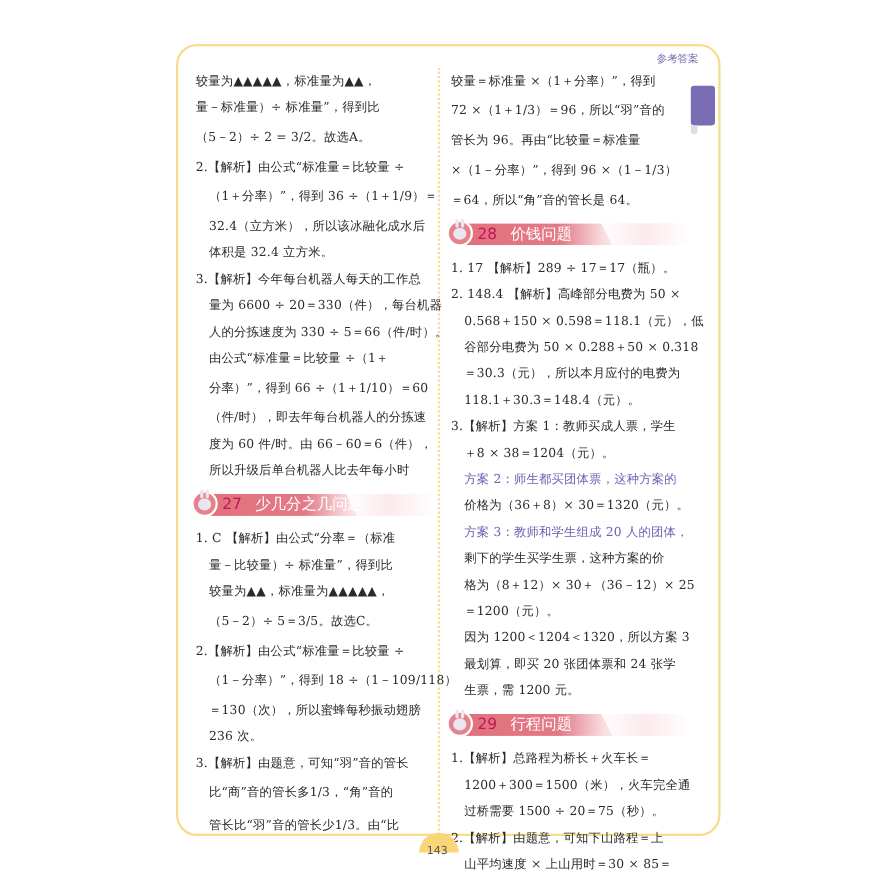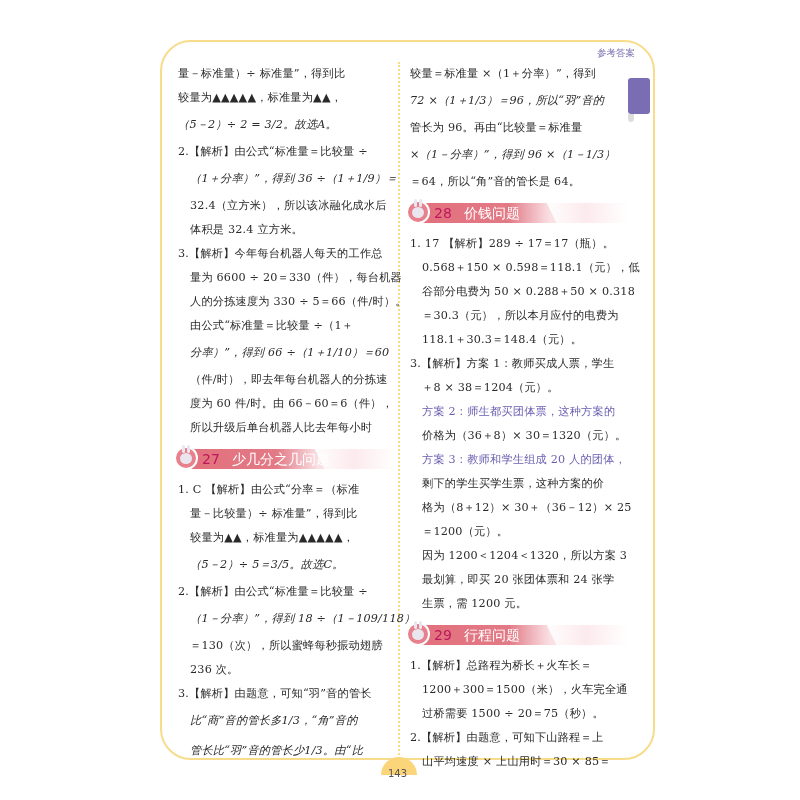--- a/index.html
+++ b/index.html
@@ -1,32 +1,32 @@
 <!DOCTYPE html>
 <html><head>
 <meta charset="utf-8">
 <style>
   html, body { margin:0; padding:0; background:#ffffff; }
   body { width:800px; height:800px; position:relative; overflow:hidden;
          font-family:"DejaVu Serif","Liberation Serif",serif; color:#2a2a2a; }
   .page { position:absolute; left:160px; top:40px; width:495px; height:720px;
-          border:2px solid #f7dc8a; border-radius:31px; background:#fff; box-sizing:border-box; }
+          border:2px solid #f7dc8a; border-radius:19px; background:#fff; box-sizing:border-box; }
   .header-label { position:absolute; right:18px; top:5px; font-size:9.5px; color:#7b6fb0;
                   font-family:"DejaVu Sans","Liberation Sans",sans-serif; }
   .side-tab { position:absolute; left:628px; top:78px; width:22px; height:36px;
               background:#7a6db4; border-radius:3px; }
   .side-tab-shadow { position:absolute; left:628px; top:114px; width:6px; height:8px;
                      background:#ddd; border-radius:0 0 3px 3px; }
   .divider { position:absolute; left:398px; top:62px; width:0; height:700px;
              border-left:2px dotted #f7dc8a; }
   .col { position:absolute; top:62px; font-size:11.2px; line-height:24px; }
   .col.left { left:178px; width:210px; }
   .col.right { left:410px; width:210px; }
   .line { white-space:nowrap; height:24px; letter-spacing:0.2px; }
-  .line.tall { height:30px; line-height:30px;font-style:italic; }
+  .line.tall { height:30px; line-height:30px; }
   .ind { padding-left:12px; }
   .tag { color:#6a5fb0; }
   .heading { position:relative; height:26px; margin:6px 0 6px -6px; }
   .heading .bar { position:absolute; left:14px; top:3px; width:165px; height:20px;
                   background:linear-gradient(90deg,#e2707c 0%,#e27a86 55%,rgba(240,170,180,0.35) 80%,rgba(255,255,255,0) 100%);
                   clip-path:polygon(0 0,78% 0,84% 100%,0 100%); }
   .heading .bar2 { position:absolute; left:14px; top:3px; width:210px; height:20px;
                    background:linear-gradient(90deg,rgba(250,210,215,0) 60%,rgba(250,220,225,0.6) 80%,rgba(255,255,255,0) 100%); }
   .heading .bunny { position:absolute; left:2px; top:0; width:24px; height:24px; border-radius:50%;
                     background:#e7818d; border:2px solid #fff; box-sizing:border-box; }
@@ -47,22 +47,22 @@
 <body>
 
 <div class="page">
   <span class="header-label">参考答案</span>
 </div>
 <div class="side-tab"></div>
 <div class="side-tab-shadow"></div>
 <div class="divider"></div>
 
 <div class="col left">
+  <div class="line">较量为▲▲▲▲▲，标准量为▲▲，</div>
   <div class="line">量－标准量）÷ 标准量”，得到比</div>
-  <div class="line">较量为▲▲▲▲▲，标准量为▲▲，</div>
   <div class="line tall">（5－2）÷ 2 = 3/2。故选A。</div>
 
   <div class="line">2.【解析】由公式“标准量＝比较量 ÷</div>
   <div class="line tall ind">（1＋分率）”，得到 36 ÷（1＋1/9）＝</div>
   <div class="line ind">32.4（立方米），所以该冰融化成水后</div>
   <div class="line ind">体积是 32.4 立方米。</div>
 
   <div class="line">3.【解析】今年每台机器人每天的工作总</div>
   <div class="line ind">量为 6600 ÷ 20＝330（件），每台机器</div>
   <div class="line ind">人的分拣速度为 330 ÷ 5＝66（件/时）。</div>
@@ -105,20 +105,21 @@
   <div class="heading">
     <div class="bar2"></div>
     <div class="bar"></div>
     <div class="bunny"></div>
     <span class="num">28</span>
     <span class="title">价钱问题</span>
   </div>
 
   <div class="line">1. 17 【解析】289 ÷ 17＝17（瓶）。</div>
 
+  <div class="line">2. 148.4 【解析】高峰部分电费为 50 ×</div>
   <div class="line ind">0.568＋150 × 0.598＝118.1（元），低</div>
   <div class="line ind">谷部分电费为 50 × 0.288＋50 × 0.318</div>
   <div class="line ind">＝30.3（元），所以本月应付的电费为</div>
   <div class="line ind">118.1＋30.3＝148.4（元）。</div>
 
   <div class="line">3.【解析】方案 1：教师买成人票，学生</div>
   <div class="line ind">＋8 × 38＝1204（元）。</div>
   <div class="line ind tag">方案 2：师生都买团体票，这种方案的</div>
   <div class="line ind">价格为（36＋8）× 30＝1320（元）。</div>
   <div class="line ind tag">方案 3：教师和学生组成 20 人的团体，</div>

